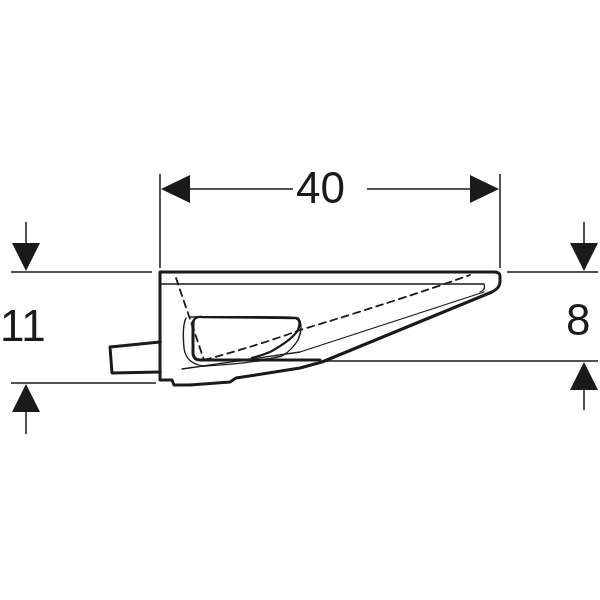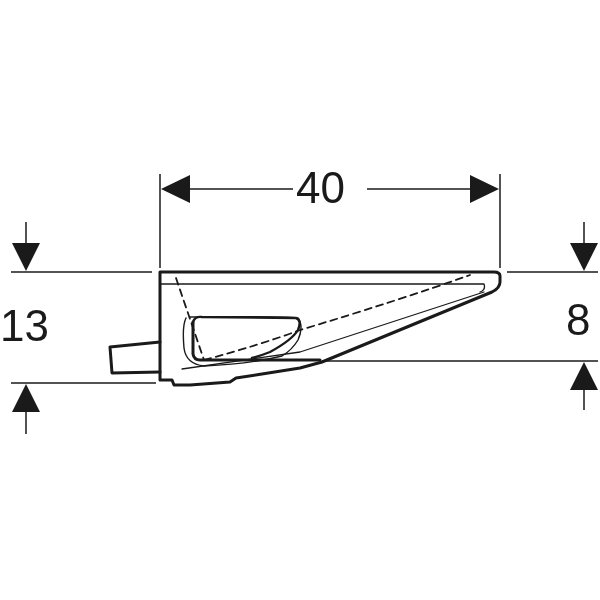--- a/index.html
+++ b/index.html
@@ -83,14 +83,14 @@
 
     <path d="M193,322 L193,354 Q194,360 200,360 L320,360" stroke-width="3"></path>
     <path d="M193,322 Q195,316 202,317 L296,318 Q302,320 298,330 Q292,340 270,352 Q260,356 252,358" stroke-width="2.4"></path>
 
     <path d="M176,278 L204,360" stroke-width="1.8" stroke-dasharray="7,5"></path>
     <path d="M204,360 Q260,345 300,330 Q400,300 470,275" stroke-width="1.8" stroke-dasharray="7,5"></path>
   </g>
 </svg>
 
 <div class="dim-label" id="dim-width-label">40</div>
-<div class="dim-label" id="dim-left-label">13</div>
+<div class="dim-label" id="dim-left-label">11</div>
 <div class="dim-label" id="dim-right-label">8</div>
 
 </body></html>

